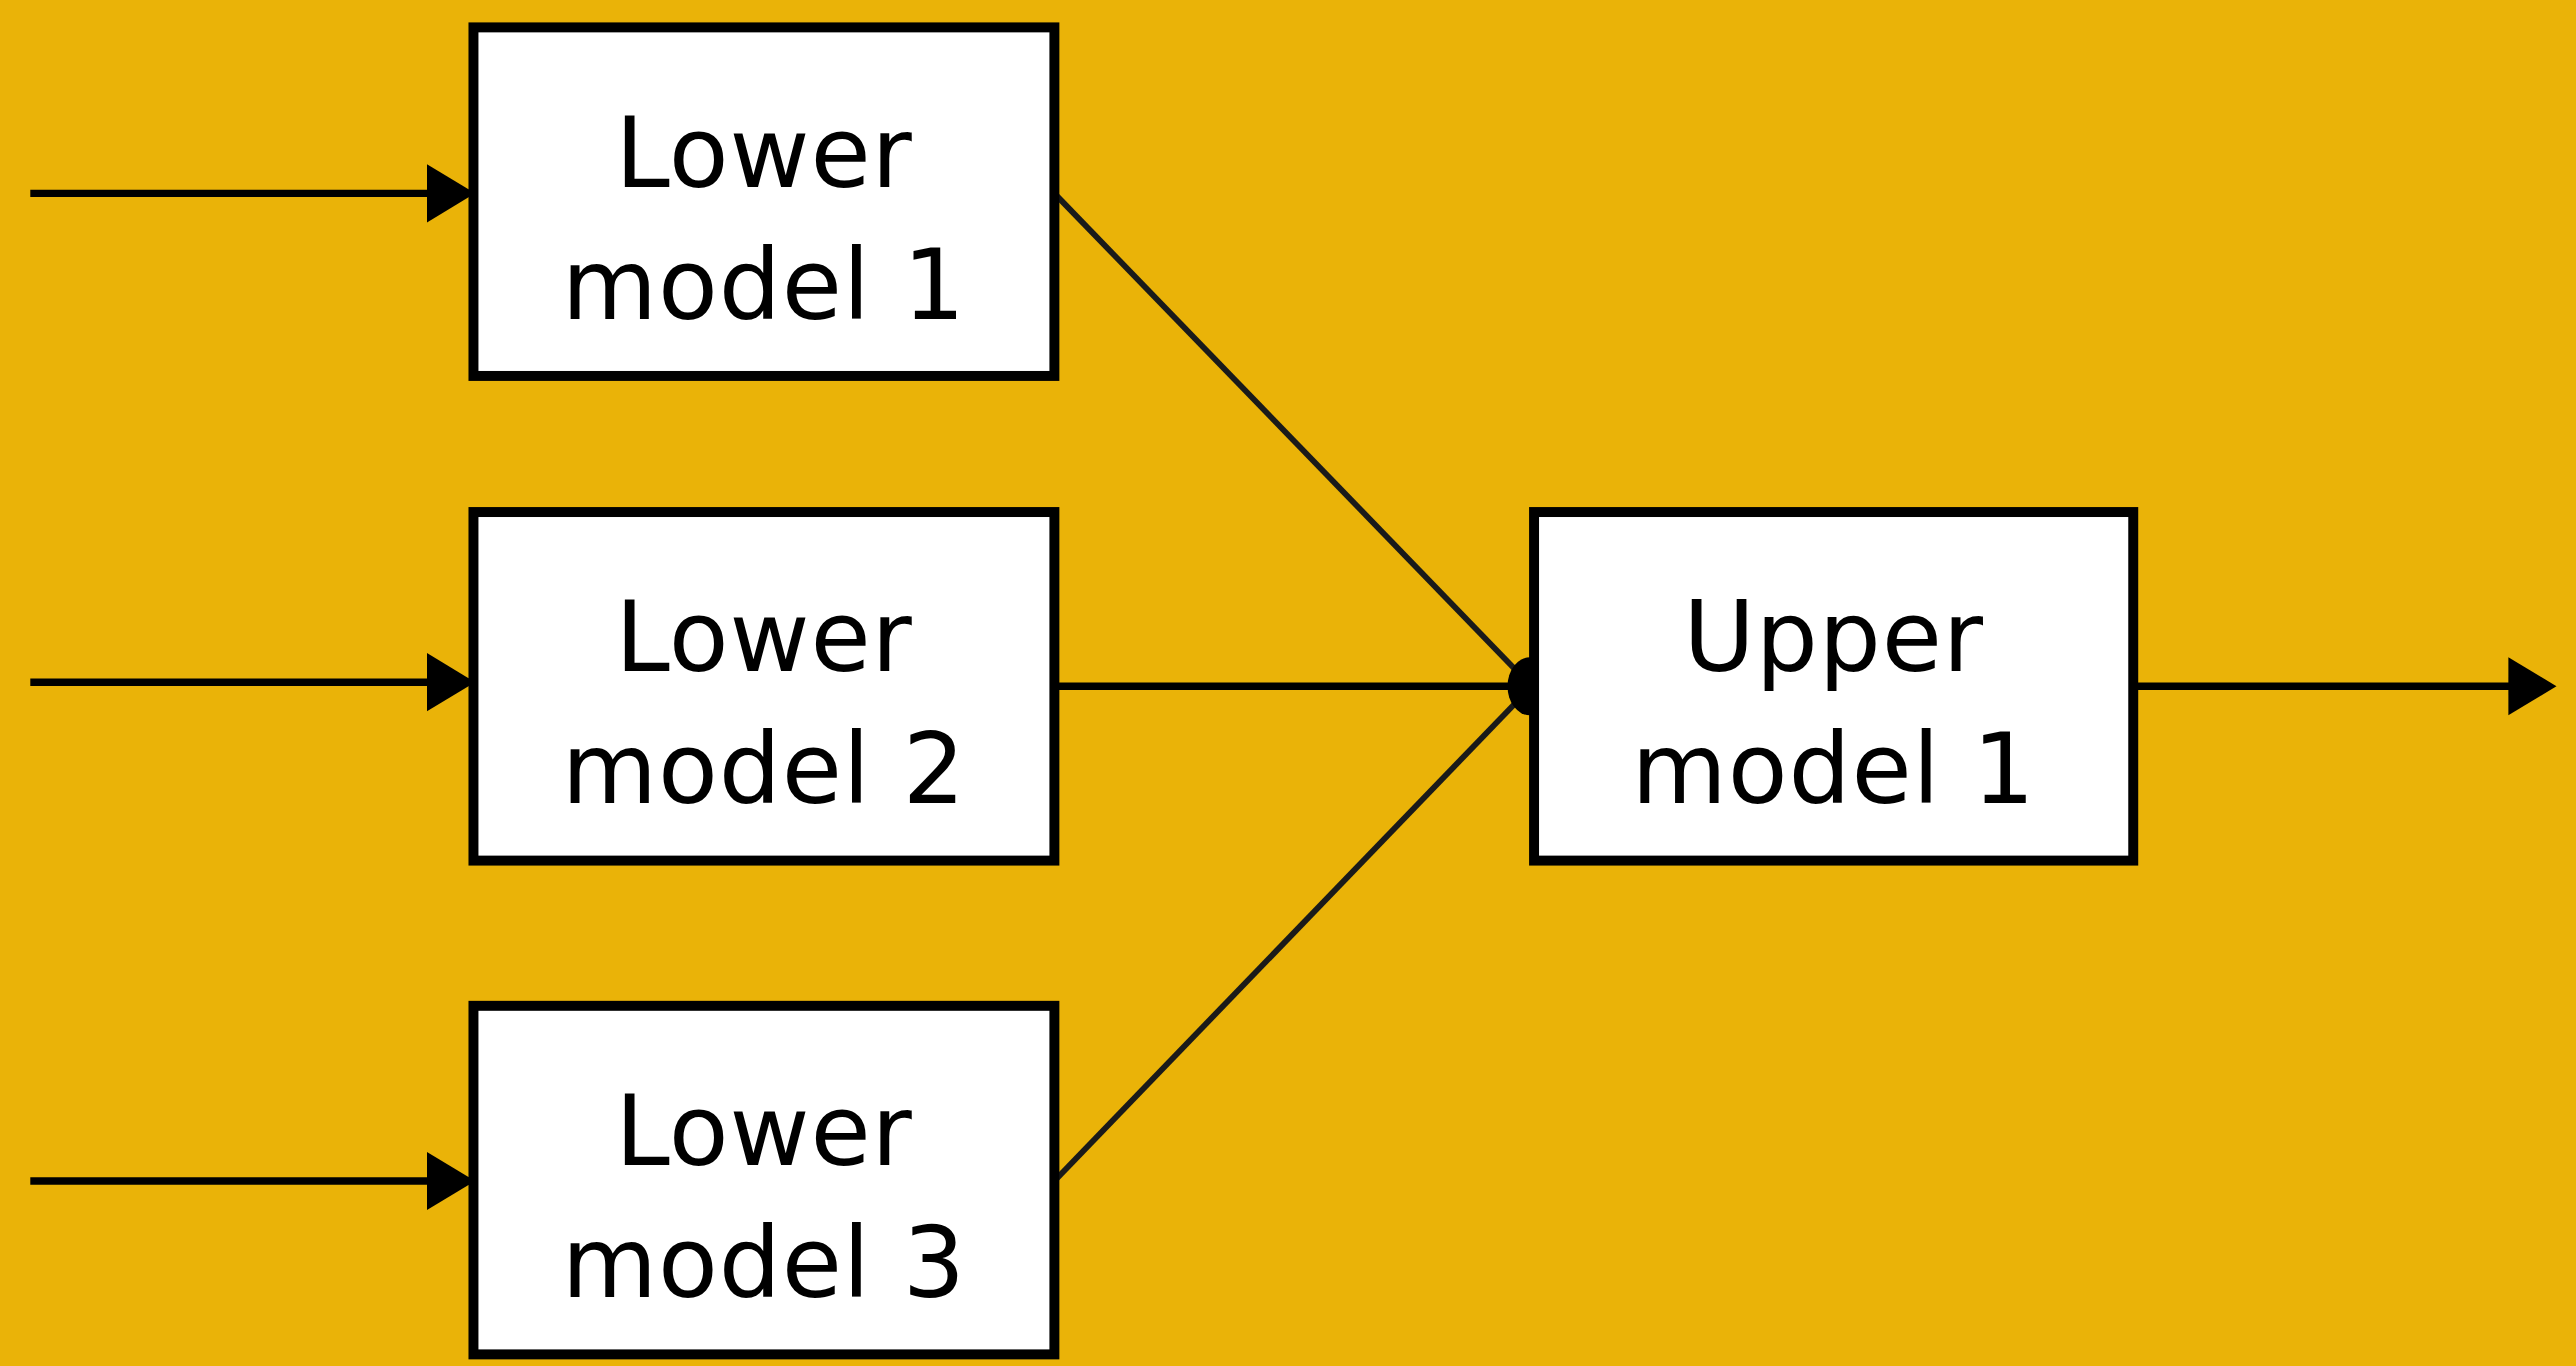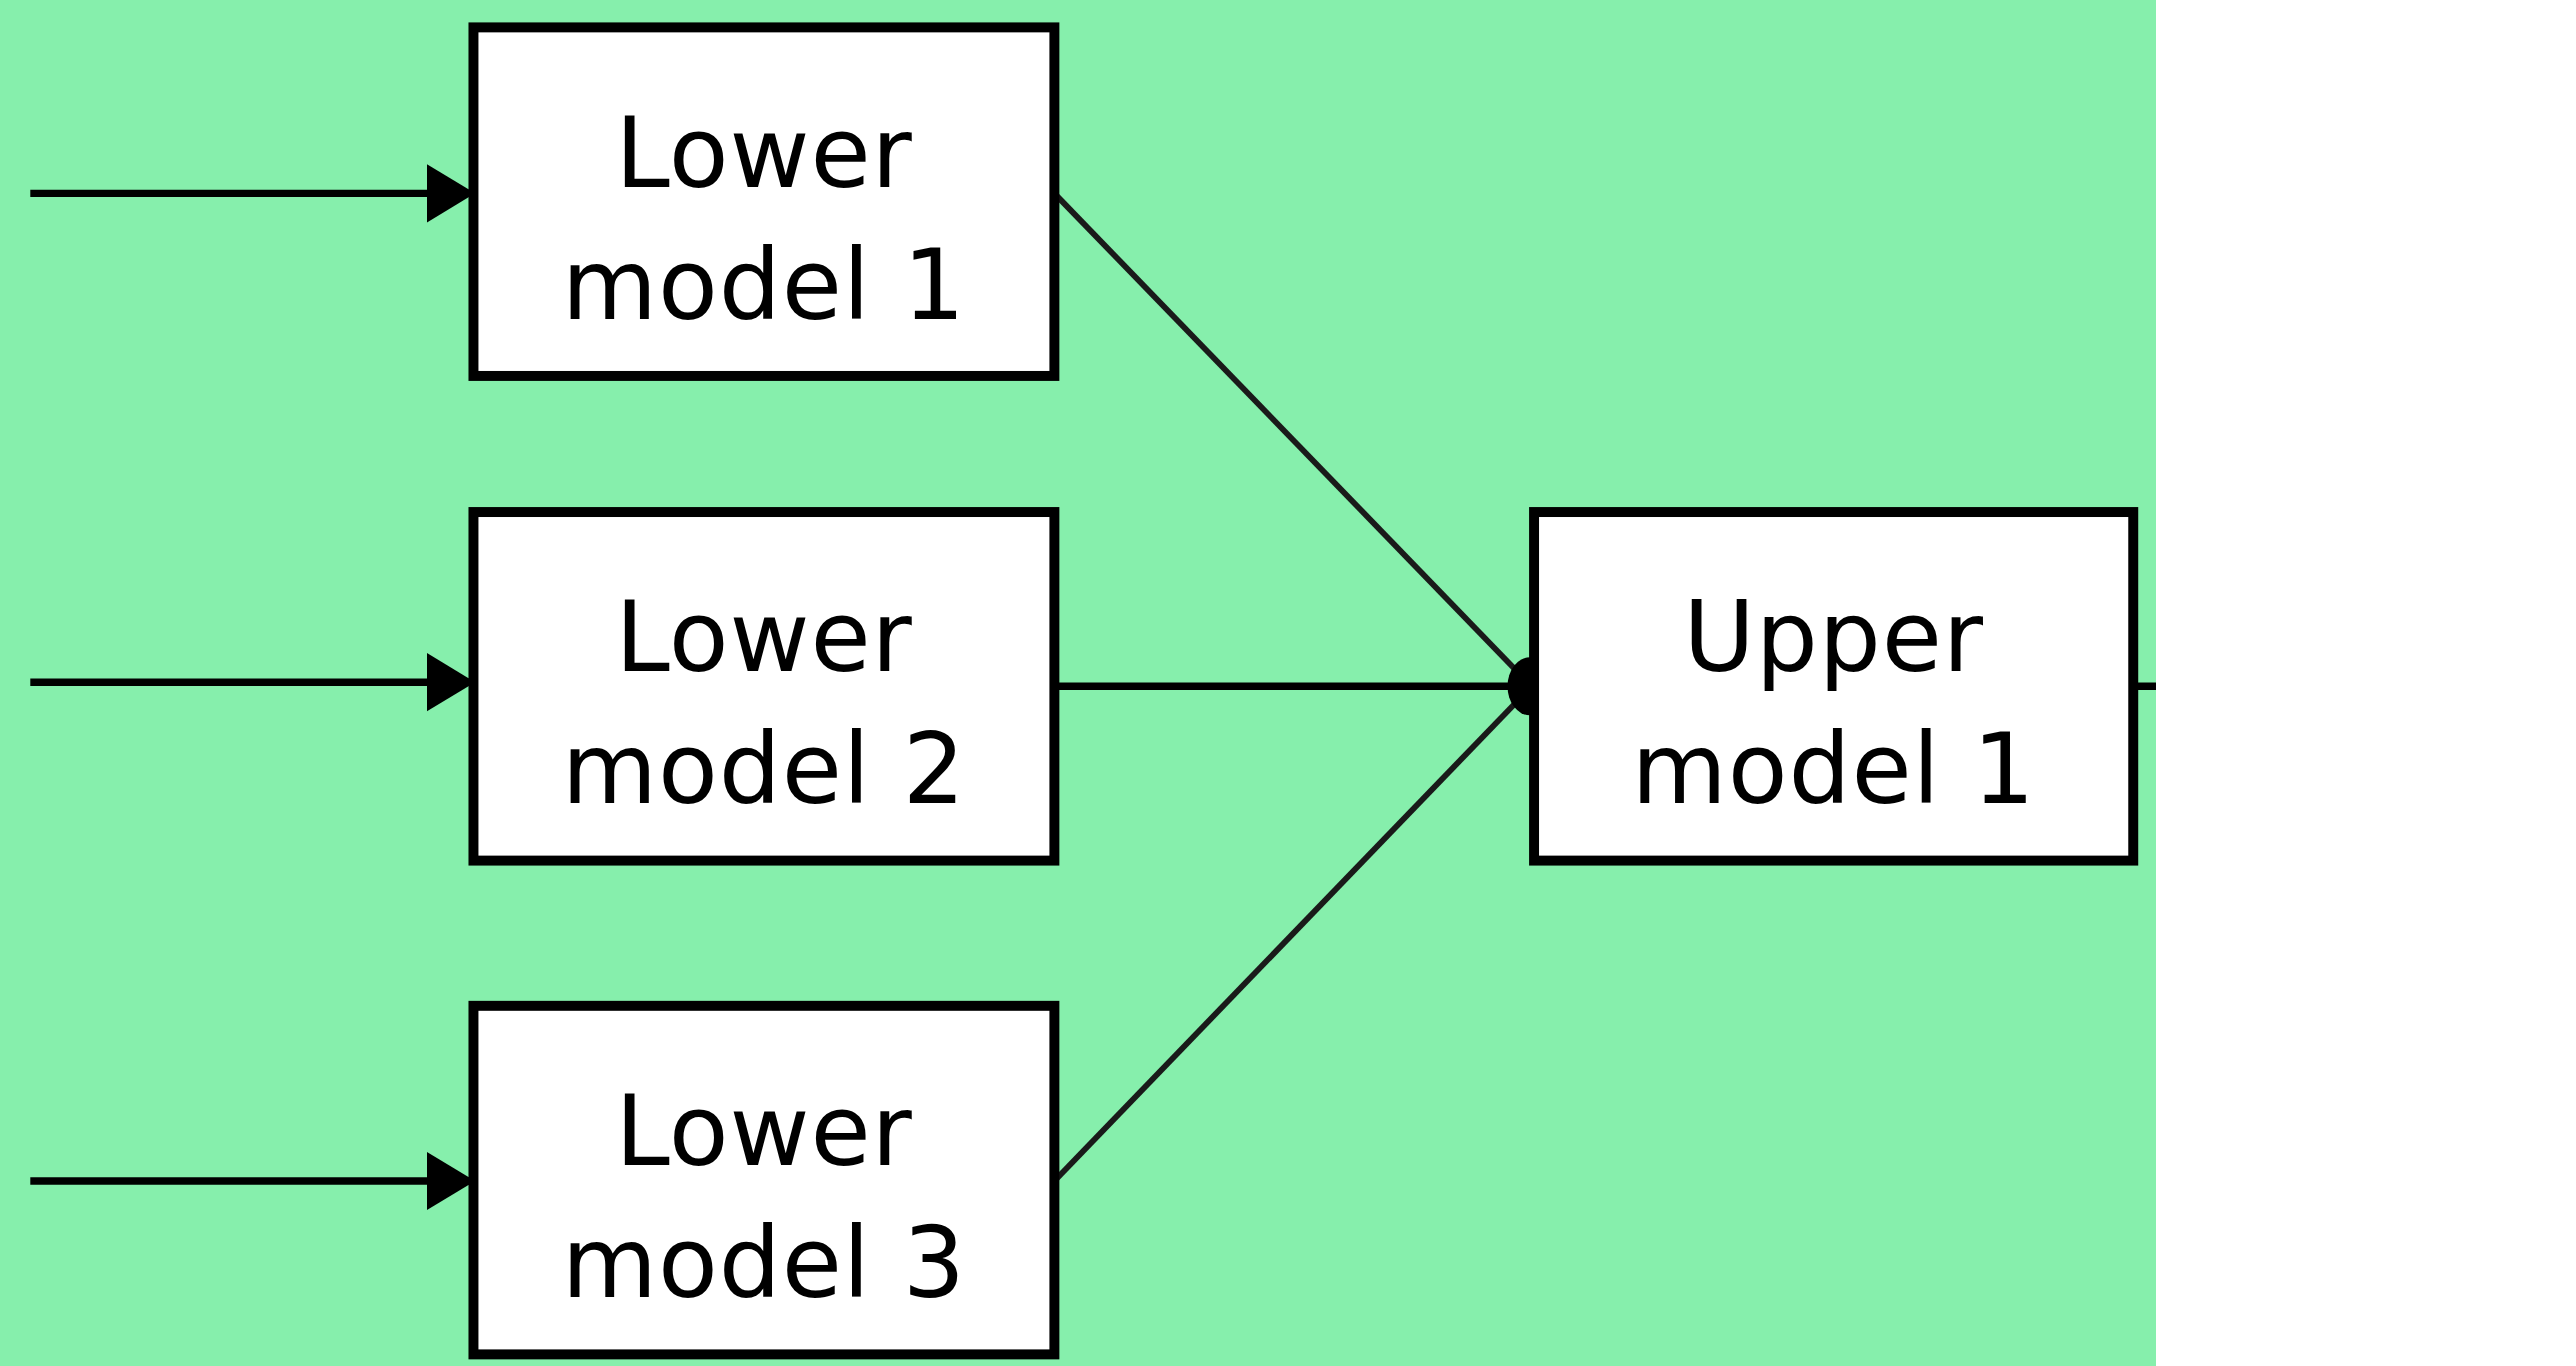--- a/index.html
+++ b/index.html
@@ -6,23 +6,23 @@
   html, body {
     margin: 0;
     padding: 0;
     background: #ffffff;
   }
   body {
     font-family: "DejaVu Sans", sans-serif;
   }
   #diagram-root {
     position: relative;
-    width: 2156px;
+    width: 2576px;
     height: 1366px;
-    background: #86efac;
+    background: #eab308;
     overflow: hidden;
   }
   #diagram-svg {
     display: block;
     width: 2576px;
     height: 1366px;
   }
   .box-rect {
     fill: #ffffff;
     stroke: #000000;

